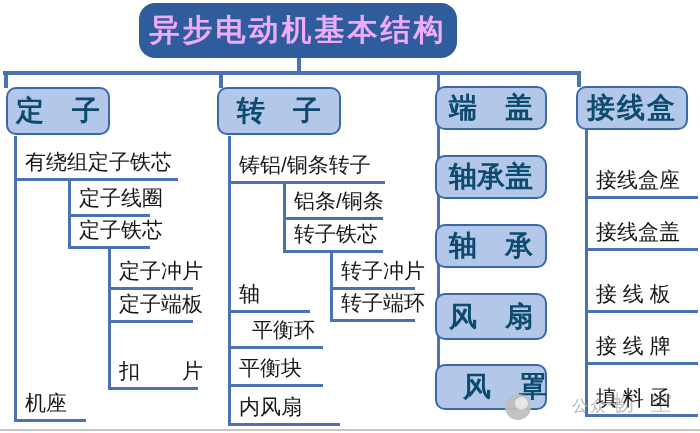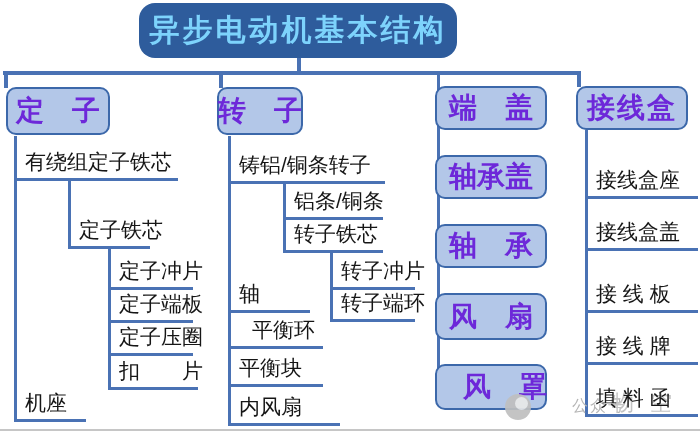--- a/index.html
+++ b/index.html
@@ -6,26 +6,26 @@
   .canvas{
     position:relative;width:700px;height:433px;background:#ffffff;overflow:hidden;
     font-family:"Liberation Sans", sans-serif;
   }
   .hl{position:absolute;height:4px;background:#4a72b4;}
   .vl{position:absolute;width:3px;background:#4a72b4;}
   .title-box{
     position:absolute;left:139px;top:3px;width:318px;height:55px;
     background:#2e5c9c;border-radius:16px;
     display:flex;align-items:center;justify-content:center;
-    color:#7dd3fc;font-size:30px;font-weight:bold;letter-spacing:3px;white-space:nowrap;
+    color:#f0abfc;font-size:30px;font-weight:bold;letter-spacing:3px;white-space:nowrap;
   }
   .hbox{
     position:absolute;background:#b3c7e8;border:2px solid #3c68aa;border-radius:10px;
     display:flex;align-items:center;justify-content:center;box-sizing:border-box;
-    color:#6d28d9;font-size:28px;font-weight:bold;white-space:nowrap;text-align:right;
+    color:#0c4a6e;font-size:28px;font-weight:bold;white-space:nowrap;text-align:right;
   }
   .leaf{
     position:absolute;font-size:21px;line-height:30px;padding:0 0 1px 11px;
     border-bottom:3px solid #4a72b4;color:#161616;white-space:nowrap;box-sizing:border-box;
   }
   .wm-text{
     position:absolute;color:#b5b5b5;font-size:16px;letter-spacing:2px;white-space:nowrap;margin-left:36px;
   }
   .wm-char{position:absolute;color:#c3c3c3;font-size:22px;}
   .wm-logo{
@@ -58,28 +58,28 @@
   <div class="vl" style="left:585px;top:130px;height:287px;"></div>
 
   <div class="wm-text" style="left:536px;top:396px;">公众号</div>
   <span class="wm-char" style="left:612px;top:388px;">物</span>
   <span class="wm-char" style="left:650px;top:388px;">空</span>
 
   <div class="title-box">异步电动机基本结构</div>
 
   <div class="hbox" style="left:6px;top:87px;width:104px;height:48px;">定　子</div>
   <div class="leaf" style="left:14px;top:147px;width:164px;">有绕组定子铁芯</div>
+  <div class="leaf" style="left:68px;top:183px;width:82px;">定子线圈</div>
   <div class="leaf" style="left:68px;top:215px;width:82px;">定子铁芯</div>
   <div class="leaf" style="left:108px;top:256px;width:85px;">定子冲片</div>
   <div class="leaf" style="left:108px;top:289px;width:85px;">定子端板</div>
-  <div class="leaf" style="left:108px;top:322px;width:85px;">定子压圈</div>
   <div class="leaf" style="left:108px;top:356px;width:90px;">扣　　片</div>
   <div class="leaf" style="left:14px;top:388px;width:72px;">机座</div>
 
-  <div class="hbox" style="left:217px;top:87px;width:86px;height:48px;">转　子</div>
+  <div class="hbox" style="left:217px;top:87px;width:124px;height:48px;">转　子</div>
   <div class="leaf" style="left:228px;top:150px;width:157px;">铸铝/铜条转子</div>
   <div class="leaf" style="left:283px;top:186px;width:100px;">铝条/铜条</div>
   <div class="leaf" style="left:283px;top:219px;width:100px;">转子铁芯</div>
   <div class="leaf" style="left:330px;top:256px;width:85px;">转子冲片</div>
   <div class="leaf" style="left:330px;top:288px;width:85px;">转子端环</div>
   <div class="leaf" style="left:228px;top:279px;width:82px;">轴</div>
   <div class="leaf" style="left:228px;top:315px;width:95px;padding-left:24px;">平衡环</div>
   <div class="leaf" style="left:228px;top:353px;width:95px;">平衡块</div>
   <div class="leaf" style="left:228px;top:392px;width:112px;">内风扇</div>
 

